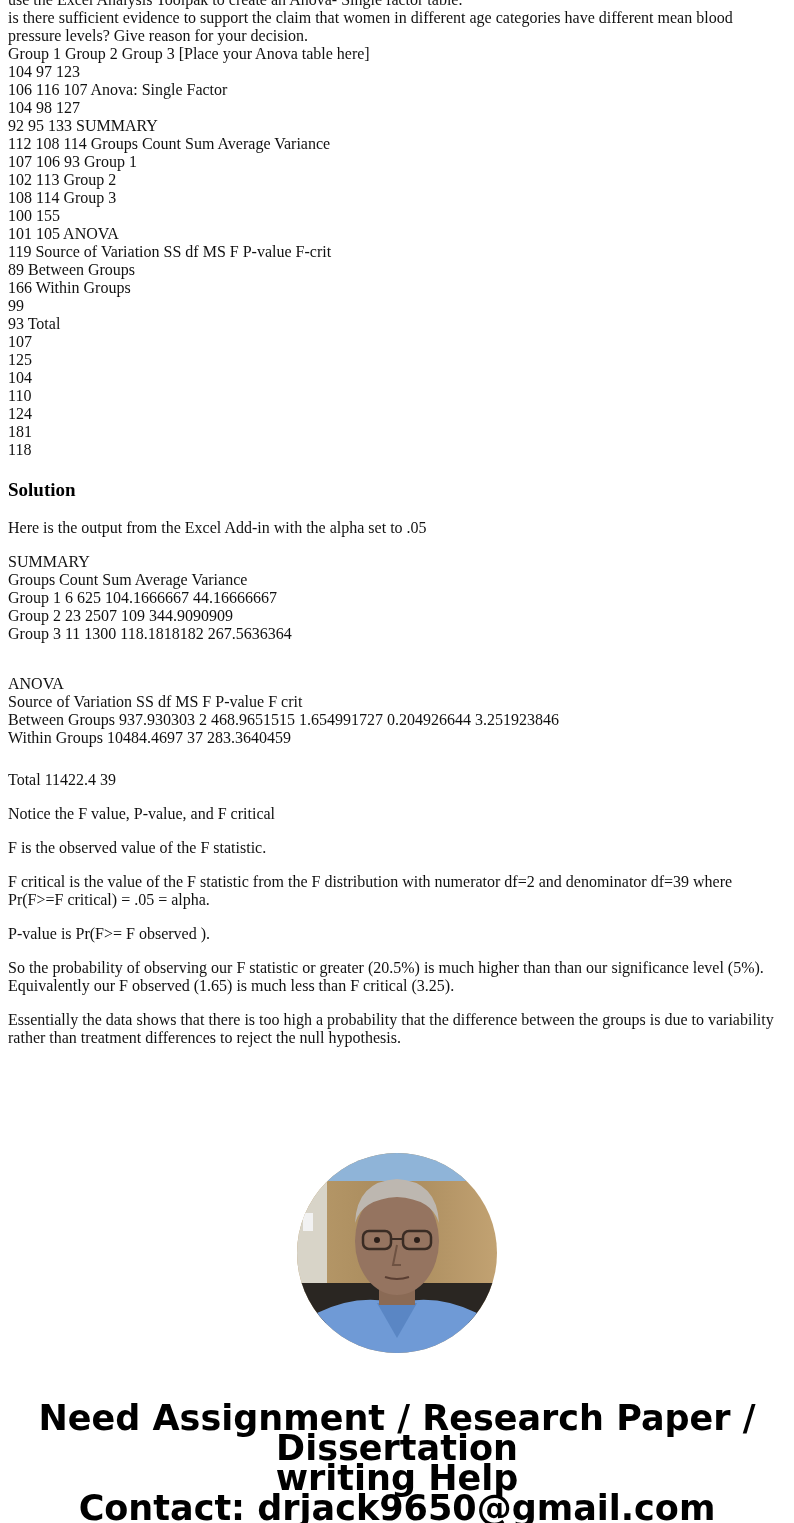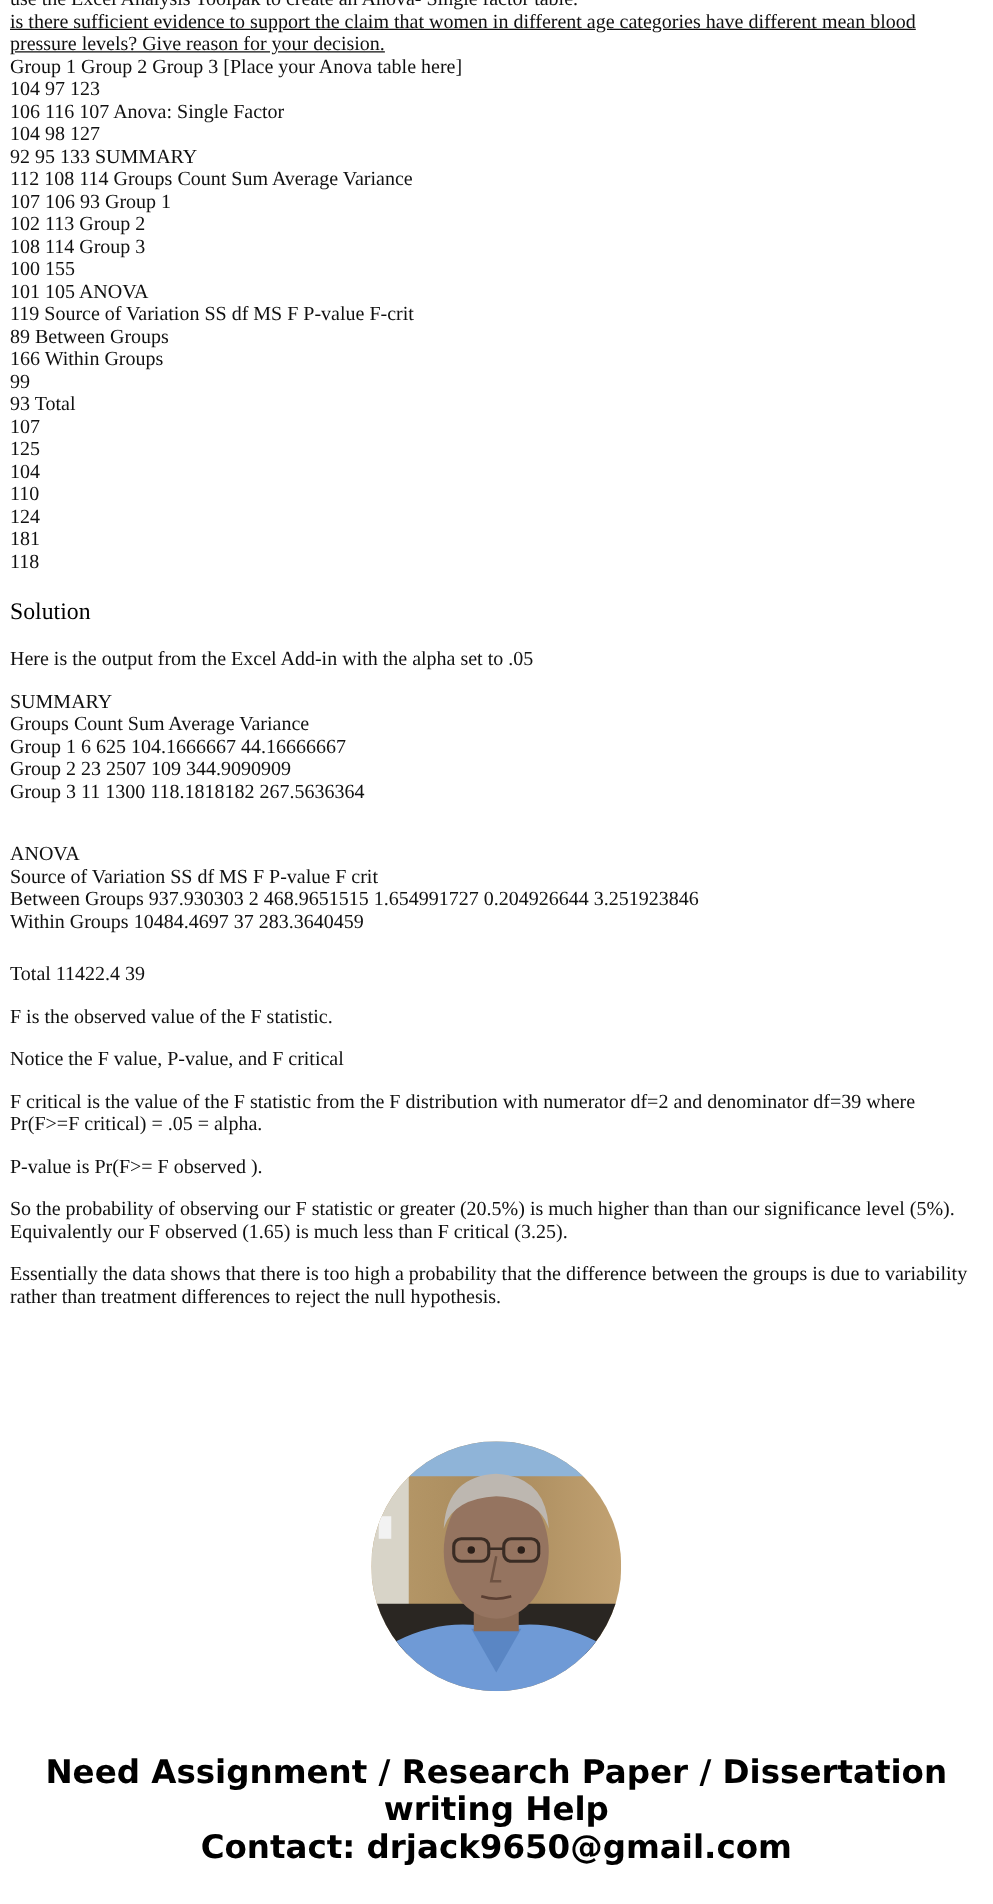--- a/index.html
+++ b/index.html
@@ -13,26 +13,26 @@
       line-height: 18px;
       color: #111111;
     }
     .page {
       position: absolute;
       left: 8px;
       top: -9px;
       width: 778px;
     }
     .line { display: block; white-space: nowrap; }
-    .wrap { white-space: normal; text-decoration: underline; }
+    .wrap { white-space: normal; }
     .question-block { margin: 0; }
     h3.solution-heading {
       font-family: "Liberation Serif", "DejaVu Serif", serif;
       font-size: 19px;
-      font-weight: normal;
+      font-weight: bold;
       margin: 20px 0 18px 0;
       line-height: 22px;
       color: #000;
     }
     p { margin: 0 0 16px 0; }
     .block { margin: 0 0 16px 0; }
     .gap { height: 16px; }
     .avatar-wrap {
       position: absolute;
       left: 297px;
@@ -43,21 +43,21 @@
       overflow: hidden;
     }
     .cta {
       position: absolute;
       left: 0;
       top: 1403px;
       width: 794px;
       text-align: center;
       font-family: "DejaVu Sans", "Liberation Sans", sans-serif;
       font-weight: bold;
-      font-size: 26px;
+      font-size: 35px;
       line-height: 30px;
       color: #000;
     }
     .cta span { display: block; }
   </style>
 </head>
 <body>
 
 <div class="page">
 
@@ -105,22 +105,22 @@
 
   <div style="margin:0 0 24px 0;">
     <span class="line">ANOVA</span>
     <span class="line">Source of Variation SS df MS F P-value F crit</span>
     <span class="line">Between Groups 937.930303 2 468.9651515 1.654991727 0.204926644 3.251923846</span>
     <span class="line">Within Groups 10484.4697 37 283.3640459</span>
   </div>
 
   <p>Total 11422.4 39</p>
 
+  <p>Notice the F value, P-value, and F critical</p>
   <p>F is the observed value of the F statistic.</p>
-  <p>Notice the F value, P-value, and F critical</p>
   <p>F critical is the value of the F statistic from the F distribution with numerator df=2 and denominator df=39 where Pr(F&gt;=F critical) = .05 = alpha.</p>
   <p>P-value is Pr(F&gt;= F observed ).</p>
   <p>So the probability of observing our F statistic or greater (20.5%) is much higher than than our significance level (5%). Equivalently our F observed (1.65) is much less than F critical (3.25).</p>
   <p>Essentially the data shows that there is too high a probability that the difference between the groups is due to variability rather than treatment differences to reject the null hypothesis.</p>
 </div>
 
 <div class="avatar-wrap" title="Photo of tutor">
   <svg width="200" height="200" viewBox="0 0 200 200">
     <defs>
       <linearGradient id="bg" x1="0" y1="0" x2="1" y2="0">

